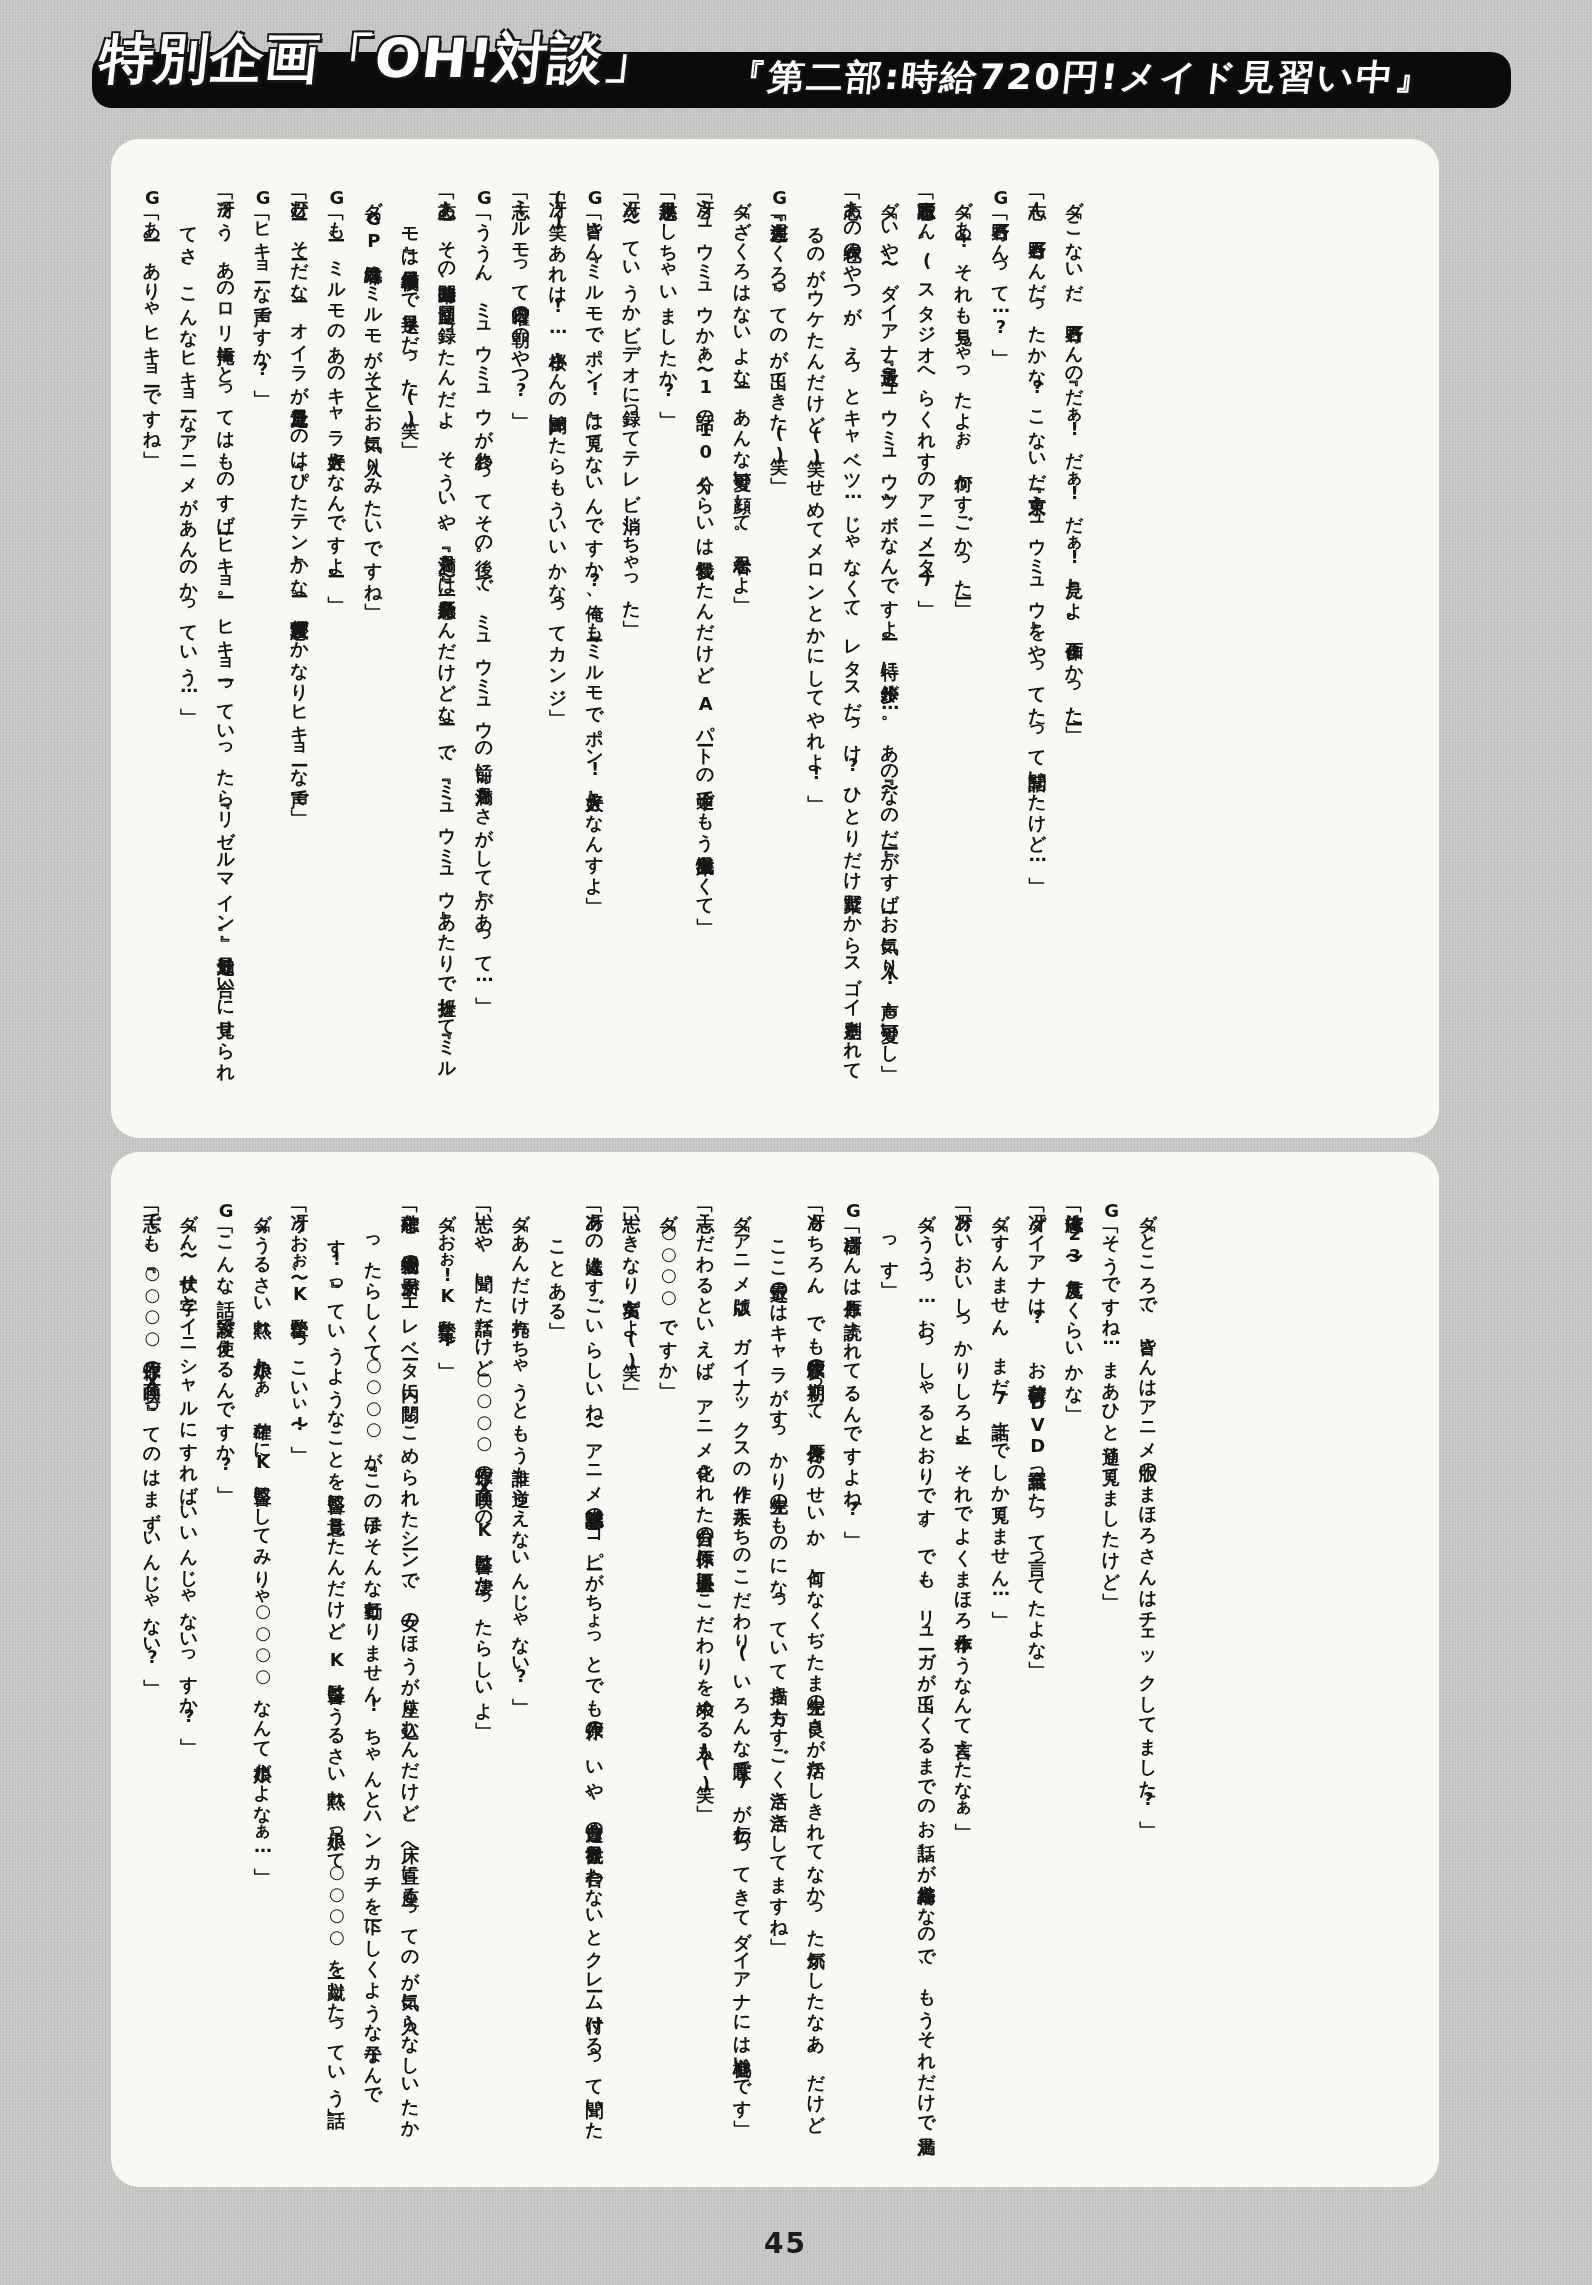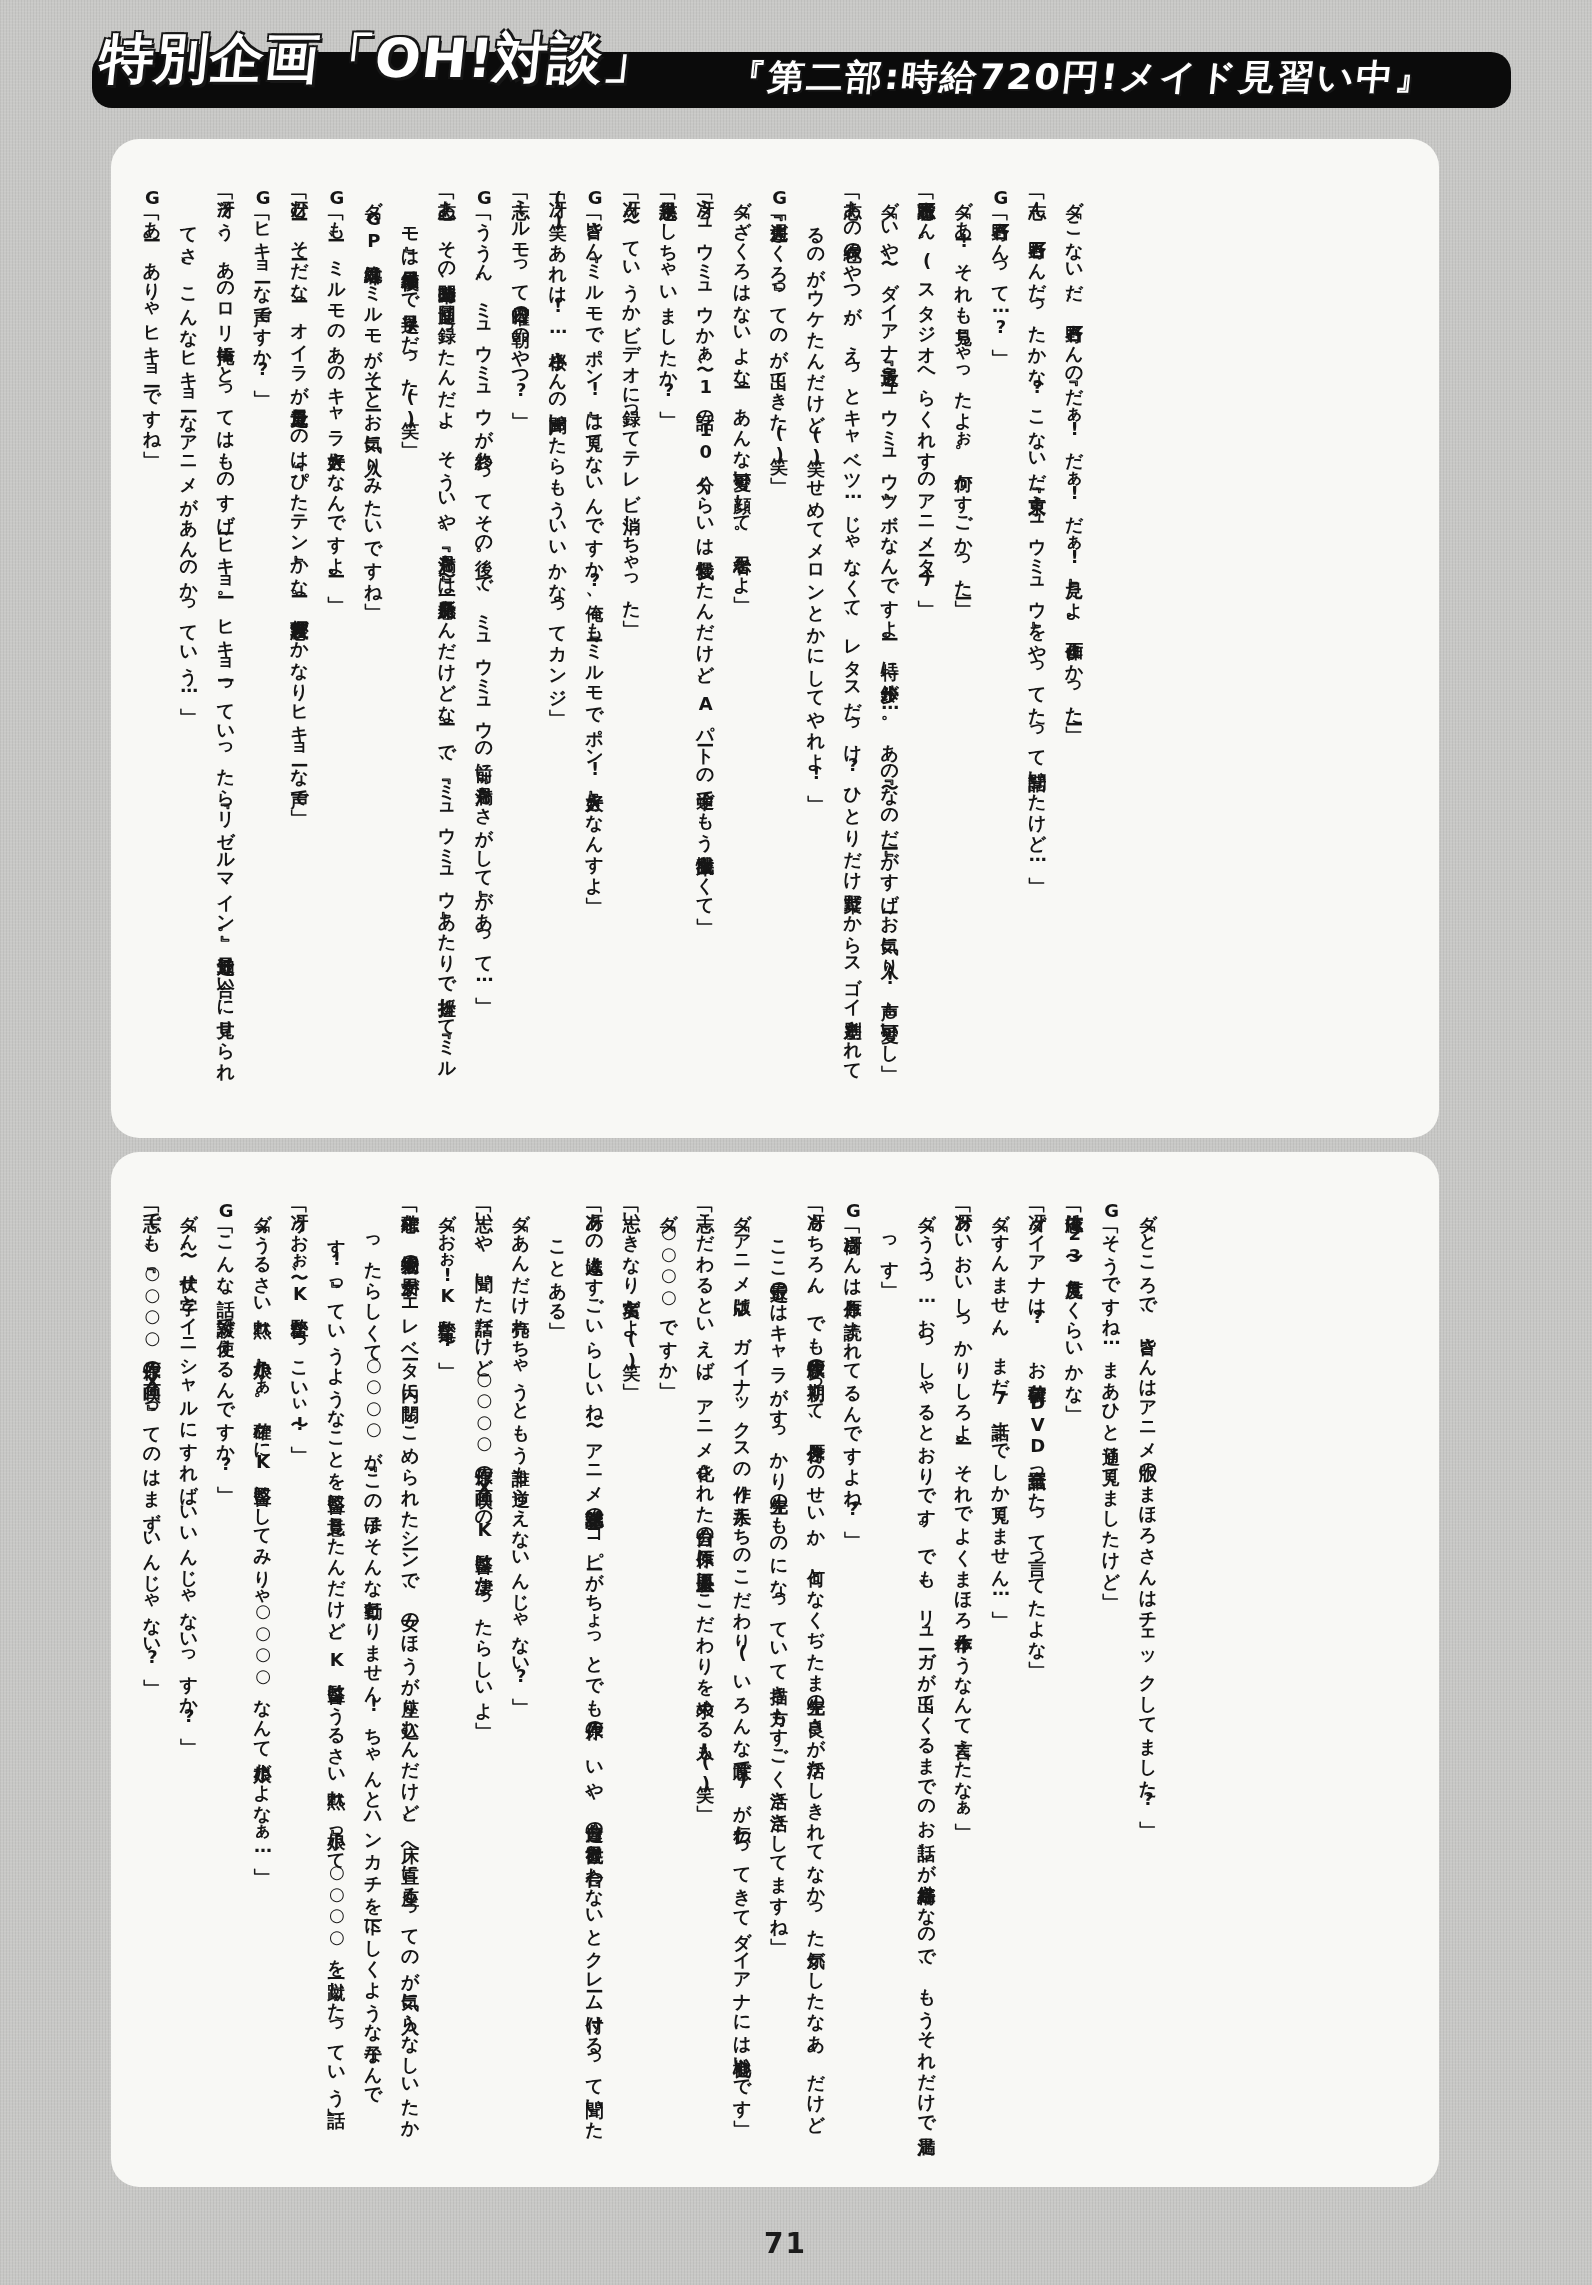--- a/index.html
+++ b/index.html
@@ -177,16 +177,16 @@
   <p class="line"><span class="speaker">ダ</span><span class="utterance">「『うるさい黙れ、小娘』かぁ。確かにK監督にしてみりゃ○○○○なんて小娘だよなぁ…」</span></p>
 
   <p class="line"><span class="speaker">G</span><span class="utterance">「こんな話、対談で使えるんですか?」</span></p>
 
   <p class="line"><span class="speaker">ダ</span><span class="utterance">「ん〜、伏せ字とイニシャルにすればいいんじゃないっすか?」</span></p>
 
   <p class="line"><span class="speaker">志</span><span class="utterance">「でも、『○○○○原作の映画X』ってのはまずいんじゃない?」</span></p>
 </div>
   </section>
 
-  <div class="page-number">71</div>
+  <div class="page-number">45</div>
 
 </div>
 
 
 </body></html>

